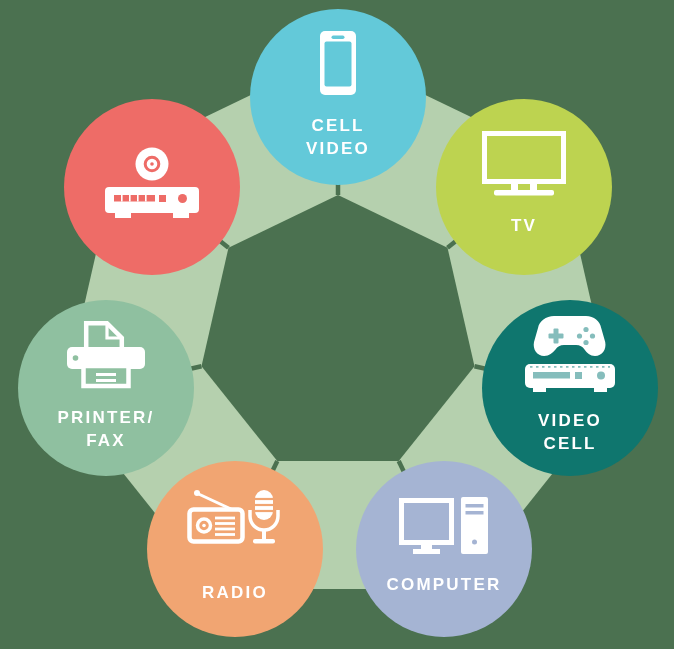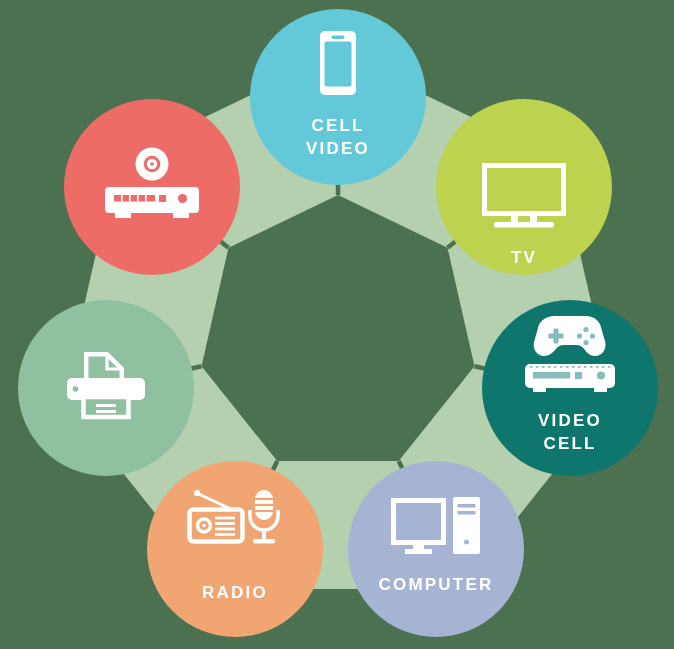--- a/index.html
+++ b/index.html
@@ -26,23 +26,23 @@
     color:#ffffff;
     font-weight:bold;
     font-size:17px;
     letter-spacing:2.2px;
     line-height:23px;
     text-align:center;
     white-space:nowrap;
   }
   
   .pos-0{left:250px;top:9px;}
-  .pos-1{left:436px;top:99px;justify-content:flex-end;}
+  .pos-1{left:436px;top:99px;}
   .pos-2{left:482px;top:300px;}
-  .pos-3{left:348px;top:461px;}
+  .pos-3{left:356px;top:461px;}
   .pos-4{left:147px;top:461px;gap:36px;}
   .pos-5{left:18px;top:300px;}
   .pos-6{left:64px;top:99px;}
 </style>
 </head>
 <body>
 
 <div class="canvas" style="background: rgb(75, 113, 80);">
 
   <svg class="band-svg" width="674" height="649" viewBox="0 0 674 649">
@@ -155,20 +155,24 @@
   <div class="node pos-5" style="background: rgb(143, 192, 160); --c: #8fc0a0;">
     <svg class="icon" width="80" height="70" viewBox="0 0 80 70">
       <path d="M20.2,31 V4.2 H41 L55.8,19 V31" fill="none" stroke="#fff" stroke-width="4.5"></path>
       <path d="M41,4.2 V19 H55.8" fill="none" stroke="#fff" stroke-width="3.2"></path>
       <rect x="1" y="28" width="78" height="22" rx="5" fill="#fff"></rect>
       <circle cx="9.5" cy="39" r="2.8" fill="var(--c)"></circle>
       <rect x="17.5" y="47" width="45" height="20" fill="var(--c)" stroke="#fff" stroke-width="4.5"></rect>
       <rect x="30" y="54" width="20" height="3" fill="#fff"></rect>
       <rect x="30" y="60" width="20" height="3" fill="#fff"></rect>
     </svg>
+    <div class="label" style="color: rgb(255, 255, 255);">
+      <div>PRINTER/</div>
+      <div>FAX</div>
+    </div>
   </div>
 
   <div class="node pos-6" style="background: rgb(238, 108, 103); --c: #ee6c67;">
     <svg class="icon" width="96" height="75" viewBox="0 0 96 75">
       <circle cx="48" cy="17" r="16.5" fill="#fff"></circle>
       <circle cx="48" cy="17" r="6.8" fill="none" stroke="var(--c)" stroke-width="3"></circle>
       <circle cx="48" cy="17" r="1.8" fill="var(--c)"></circle>
       <rect x="1" y="40" width="94" height="26" rx="4" fill="#fff"></rect>
       <rect x="10" y="48" width="41" height="6.5" fill="var(--c)"></rect>
       <g fill="#fff">

